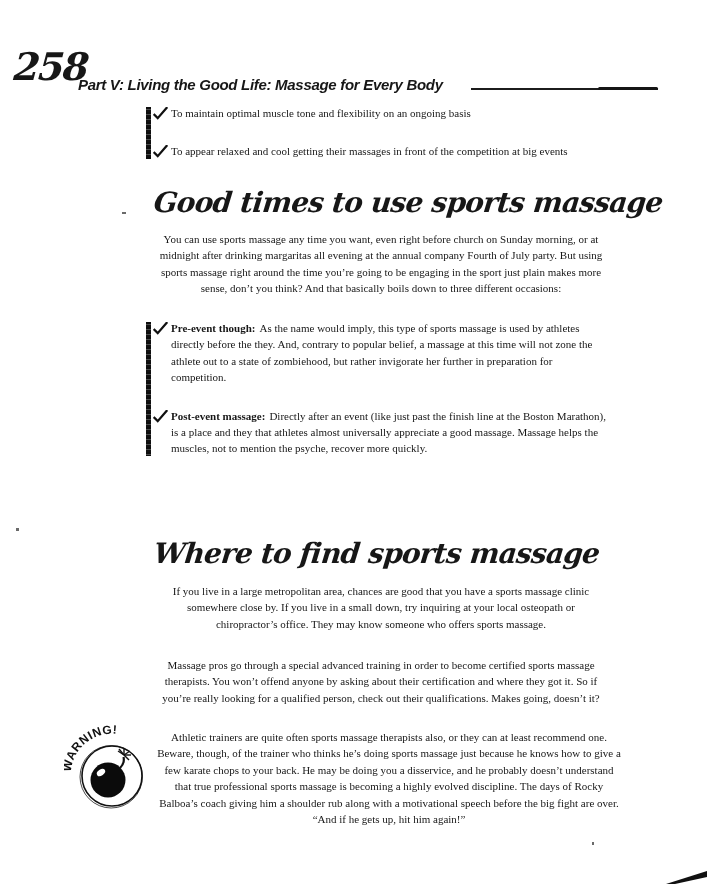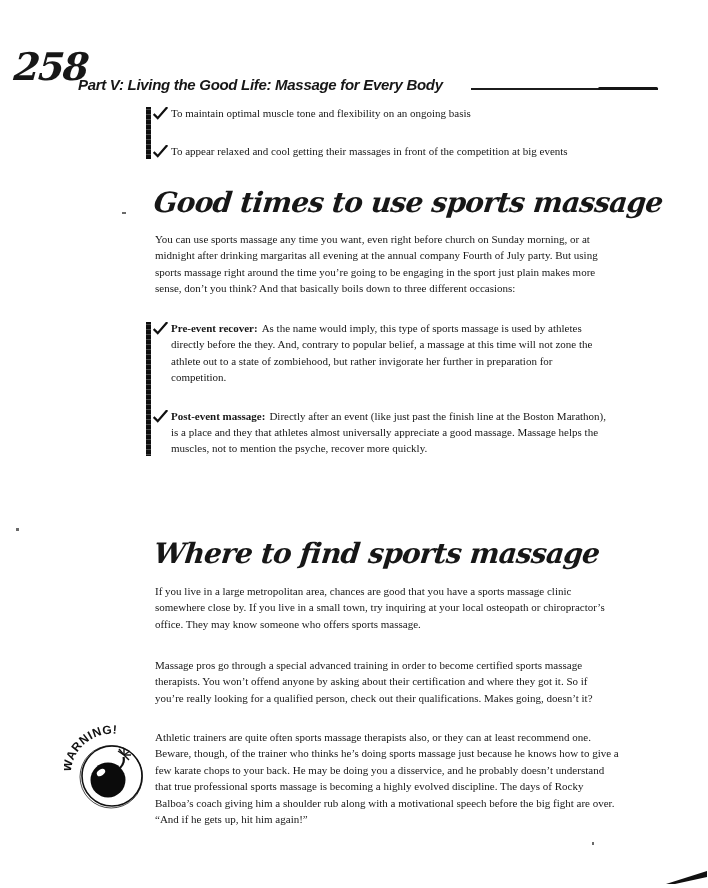--- a/index.html
+++ b/index.html
@@ -32,21 +32,21 @@
   
   .body-text{font-size:11px;line-height:16.4px;text-align:left;}
   .script-head{
     position:absolute;left:154px;
     font-family:"DejaVu Serif", serif;
     font-style:italic;font-weight:700;
     font-size:28px;letter-spacing:-0.8px;
     transform:skewX(-6deg);
     white-space:nowrap;
   }
-  .para{position:absolute;left:155px;width:452px;}
+  .para{position:absolute;left:155px;width:452px;text-align:center;}
   
   .blist{position:absolute;left:146px;}
   .vbar{
     position:absolute;left:0;top:2px;bottom:1px;width:5px;
     background:repeating-linear-gradient(180deg,#0d0d0d 0 2px,#4d4d4d 2px 3px,#111 3px 5px);
   }
   .li{position:relative;padding-left:25px;}
   .li + .li{margin-top:22px;}
   .check{position:absolute;left:7px;top:2px;width:15px;height:13px;}
   .check path{stroke:#111;stroke-width:2.4;fill:none;stroke-linecap:square;}
@@ -90,32 +90,32 @@
 
   <div class="script-head" style="top:186px;">Good times to use sports massage</div>
   <div class="para body-text" style="top:231px;">You can use sports massage any time you want, even right before church on Sunday morning, or at midnight after drinking margaritas all evening at the annual company Fourth of July party. But using sports massage right around the time you’re going to be engaging in the sport just plain makes more sense, don’t you think? And that basically boils down to three different occasions:</div>
 
   <div class="blist body-text" style="top:320px;width:462px;">
     <div class="vbar"></div>
     <div class="li">
       <svg class="check" viewBox="0 0 16 14">
           <path d="M1.5 8.5 L5 12 L14.5 1"></path>
         </svg>
-      <span class="lead">Pre-event recover:</span><span>As the name would imply, this type of sports massage is used by athletes directly before the they. And, contrary to popular belief, a massage at this time will not zone the athlete out to a state of zombiehood, but rather invigorate her further in preparation for competition.</span>
+      <span class="lead">Pre-event though:</span><span>As the name would imply, this type of sports massage is used by athletes directly before the they. And, contrary to popular belief, a massage at this time will not zone the athlete out to a state of zombiehood, but rather invigorate her further in preparation for competition.</span>
     </div>
     <div class="li">
       <svg class="check" viewBox="0 0 16 14">
           <path d="M1.5 8.5 L5 12 L14.5 1"></path>
         </svg>
       <span class="lead">Post-event massage:</span><span>Directly after an event (like just past the finish line at the Boston Marathon), is a place and they that athletes almost universally appreciate a good massage. Massage helps the muscles, not to mention the psyche, recover more quickly.</span>
     </div>
   </div>
 
   <div class="script-head" style="top:537px;">Where to find sports massage</div>
-  <div class="para body-text" style="top:583px;">If you live in a large metropolitan area, chances are good that you have a sports massage clinic somewhere close by. If you live in a small town, try inquiring at your local osteopath or chiropractor’s office. They may know someone who offers sports massage.</div>
+  <div class="para body-text" style="top:583px;">If you live in a large metropolitan area, chances are good that you have a sports massage clinic somewhere close by. If you live in a small down, try inquiring at your local osteopath or chiropractor’s office. They may know someone who offers sports massage.</div>
   <div class="para body-text" style="top:657px;">Massage pros go through a special advanced training in order to become certified sports massage therapists. You won’t offend anyone by asking about their certification and where they got it. So if you’re really looking for a qualified person, check out their qualifications. Makes going, doesn’t it?</div>
 
   <svg class="warn-wrap" viewBox="0 0 92 92">
     <circle cx="48" cy="54" r="30" fill="#ffffff" stroke="#111" stroke-width="1.6"></circle>
     <circle cx="47.2" cy="54.8" r="31.2" fill="none" stroke="#111" stroke-width="1" opacity="0.75"></circle>
     <circle cx="44" cy="58" r="17.5" fill="#0b0b0b"></circle>
     <ellipse cx="37" cy="50.5" rx="4.6" ry="3" fill="#ffffff" transform="rotate(-35 37 50.5)"></ellipse>
     <path d="M56 46 Q61 41 59.5 35" fill="none" stroke="#111" stroke-width="2.2"></path>
     <g stroke="#111" stroke-width="1.4">
       <path d="M60 33 L60 26"></path>

